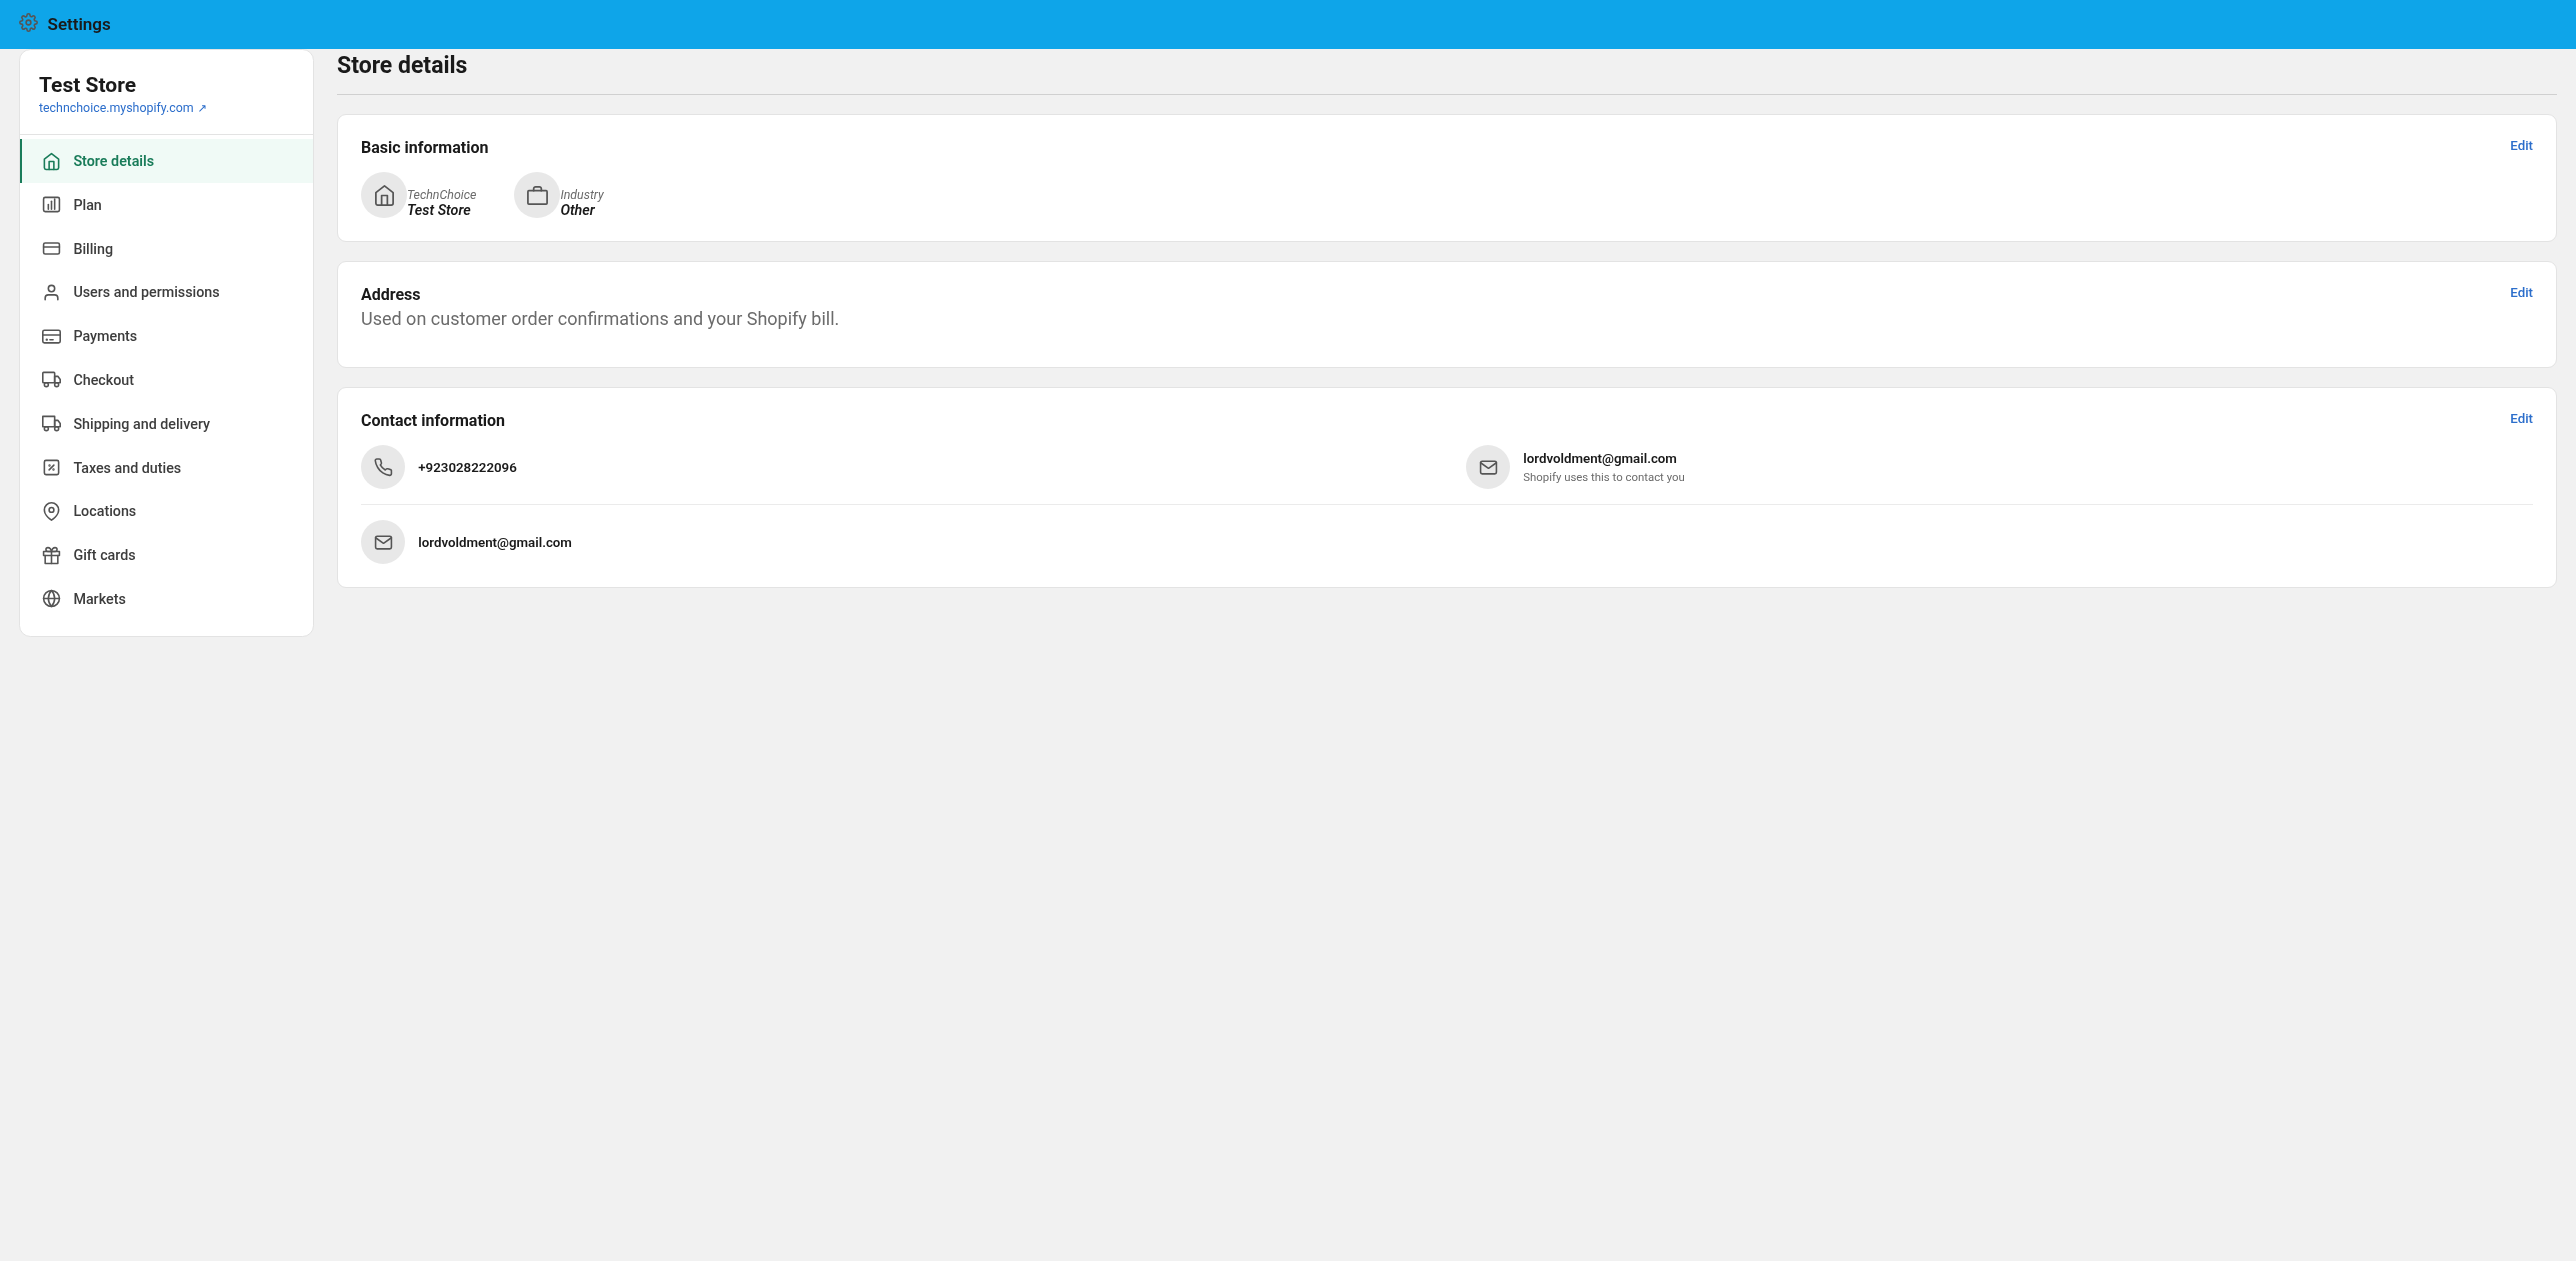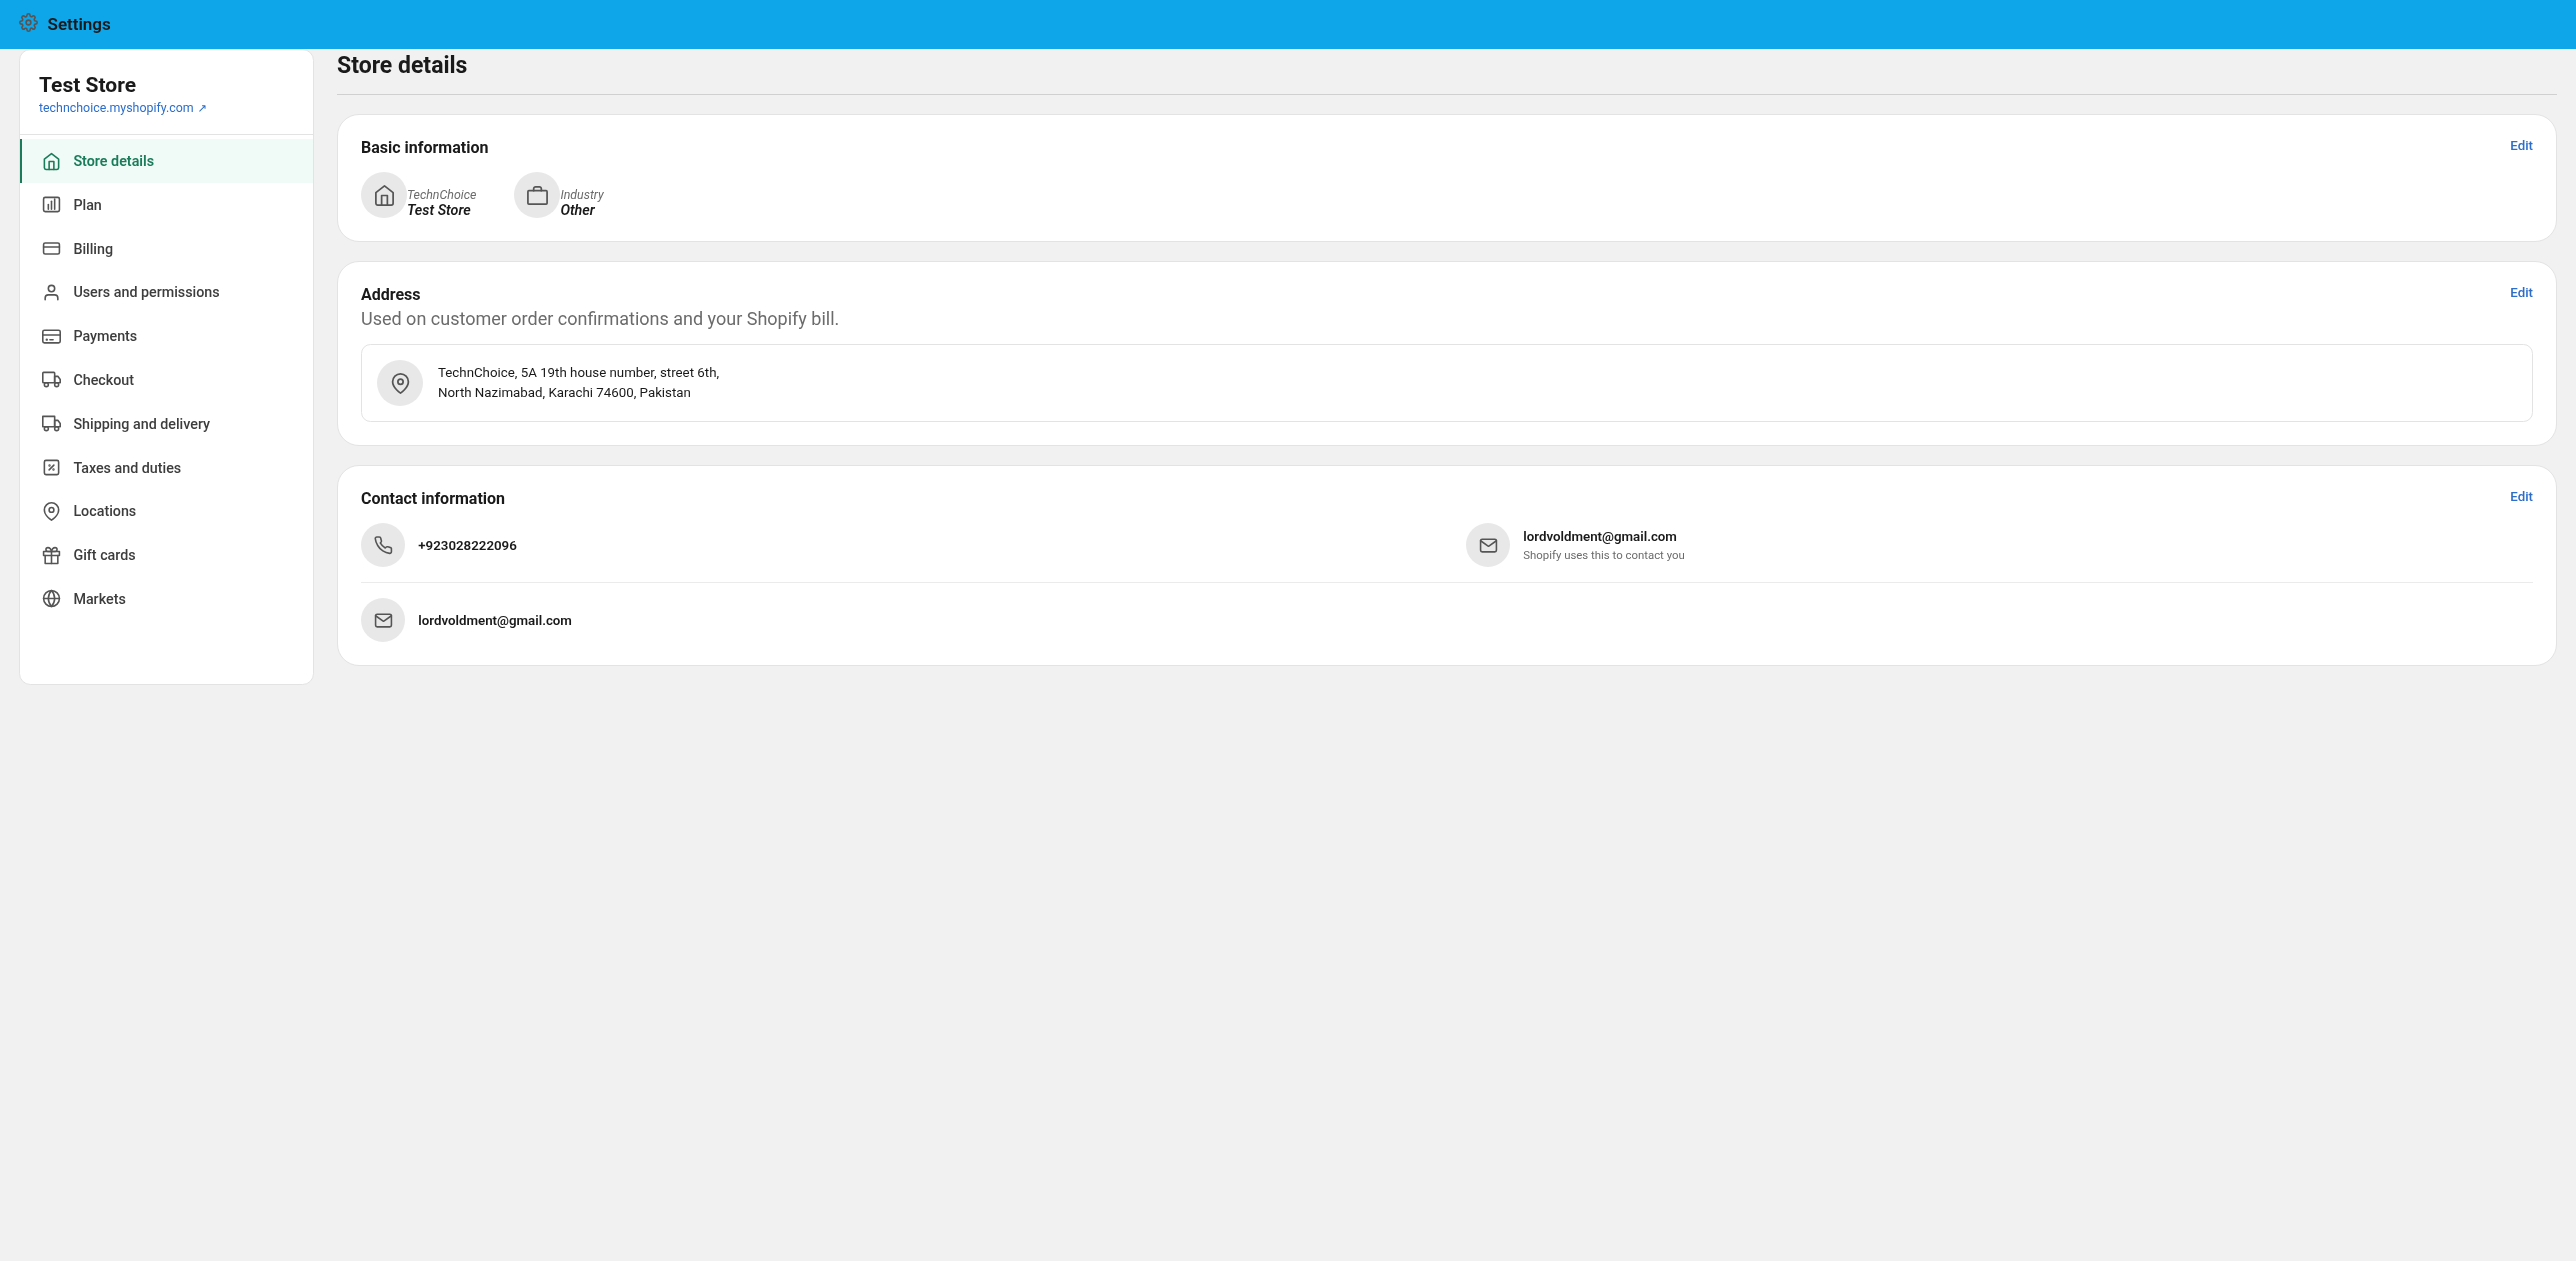--- a/index.html
+++ b/index.html
@@ -111,21 +111,21 @@
     }
     .content-divider {
       border: none;
       border-top: 1px solid #d0d0d0;
       margin-bottom: 19px;
     }
 
     
     .card {
       background: #fff;
-      border-radius: 22px;
+      border-radius: 9px;
       border: 1px solid #e3e3e3;
       margin-bottom: 19px;
       padding: 23px;
     }
     .card-header {
       display: flex;
       justify-content: space-between;
       align-items: flex-start;
       margin-bottom: 15px;
     }
@@ -422,32 +422,20 @@
     </div>
 
     <div class="card">
       <div class="card-header">
         <div>
           <span class="card-title">Address</span>
           <div class="card-subtitle">Used on customer order confirmations and your Shopify bill.</div>
         </div>
         <a class="edit-link">Edit</a>
       </div>
-      <div class="address-row">
-        <div class="info-icon-circle" style="background:#e8e8e8;">
-          <svg width="21" height="21" viewBox="0 0 24 24" fill="none" stroke="#555" stroke-width="2" stroke-linecap="round" stroke-linejoin="round">
-            <path d="M21 10c0 7-9 13-9 13s-9-6-9-13a9 9 0 0 1 18 0z"></path>
-            <circle cx="12" cy="10" r="3"></circle>
-          </svg>
-        </div>
-        <div>
-          <div class="address-text-main">TechnChoice, 5A 19th house number, street 6th,</div>
-          <div class="address-text-main">North Nazimabad, Karachi 74600, Pakistan</div>
-        </div>
-      </div>
     </div>
 
     <div class="card">
       <div class="card-header">
         <span class="card-title">Contact information</span>
         <a class="edit-link">Edit</a>
       </div>
 
       <div class="contact-row">
         <div class="contact-item">

